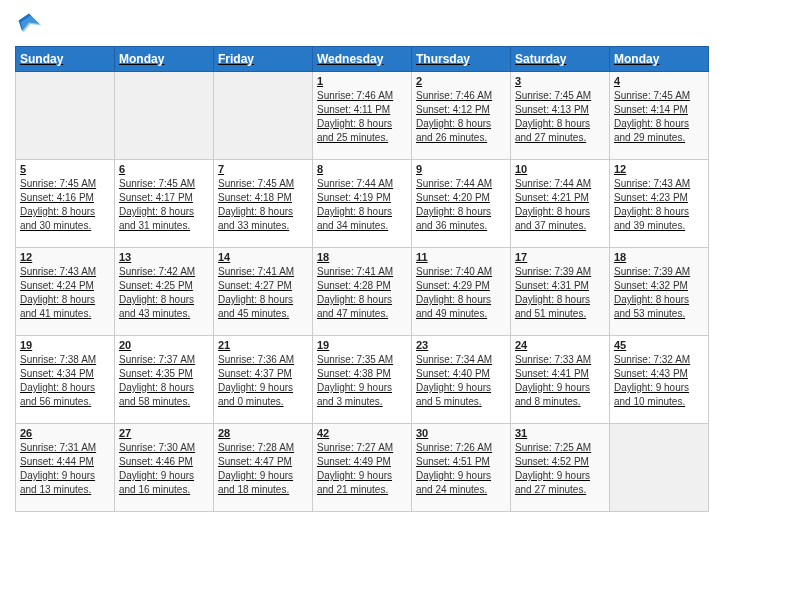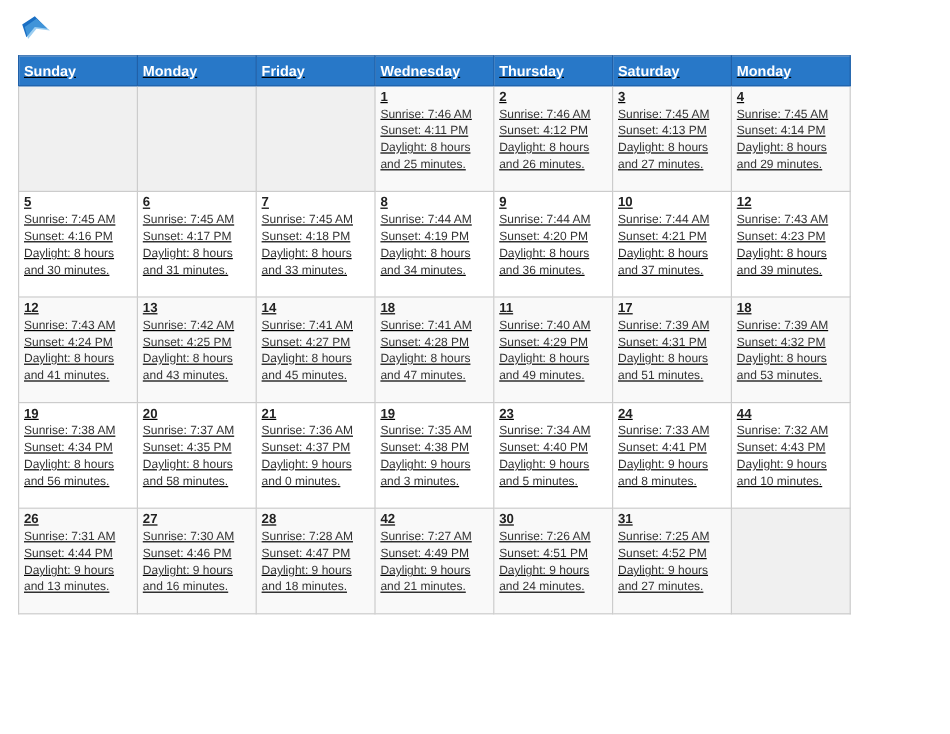--- a/index.html
+++ b/index.html
@@ -233,21 +233,21 @@
           </td>
           <td>
             <div class="day-number">23</div>
             <div class="day-info">Sunrise: 7:34 AM<br>Sunset: 4:40 PM<br>Daylight: 9 hours and 5 minutes.</div>
           </td>
           <td>
             <div class="day-number">24</div>
             <div class="day-info">Sunrise: 7:33 AM<br>Sunset: 4:41 PM<br>Daylight: 9 hours and 8 minutes.</div>
           </td>
           <td>
-            <div class="day-number">44</div>
+            <div class="day-number">45</div>
             <div class="day-info">Sunrise: 7:32 AM<br>Sunset: 4:43 PM<br>Daylight: 9 hours and 10 minutes.</div>
           </td>
         </tr>
         <tr>
           <td>
             <div class="day-number">26</div>
             <div class="day-info">Sunrise: 7:31 AM<br>Sunset: 4:44 PM<br>Daylight: 9 hours and 13 minutes.</div>
           </td>
           <td>
             <div class="day-number">27</div>

